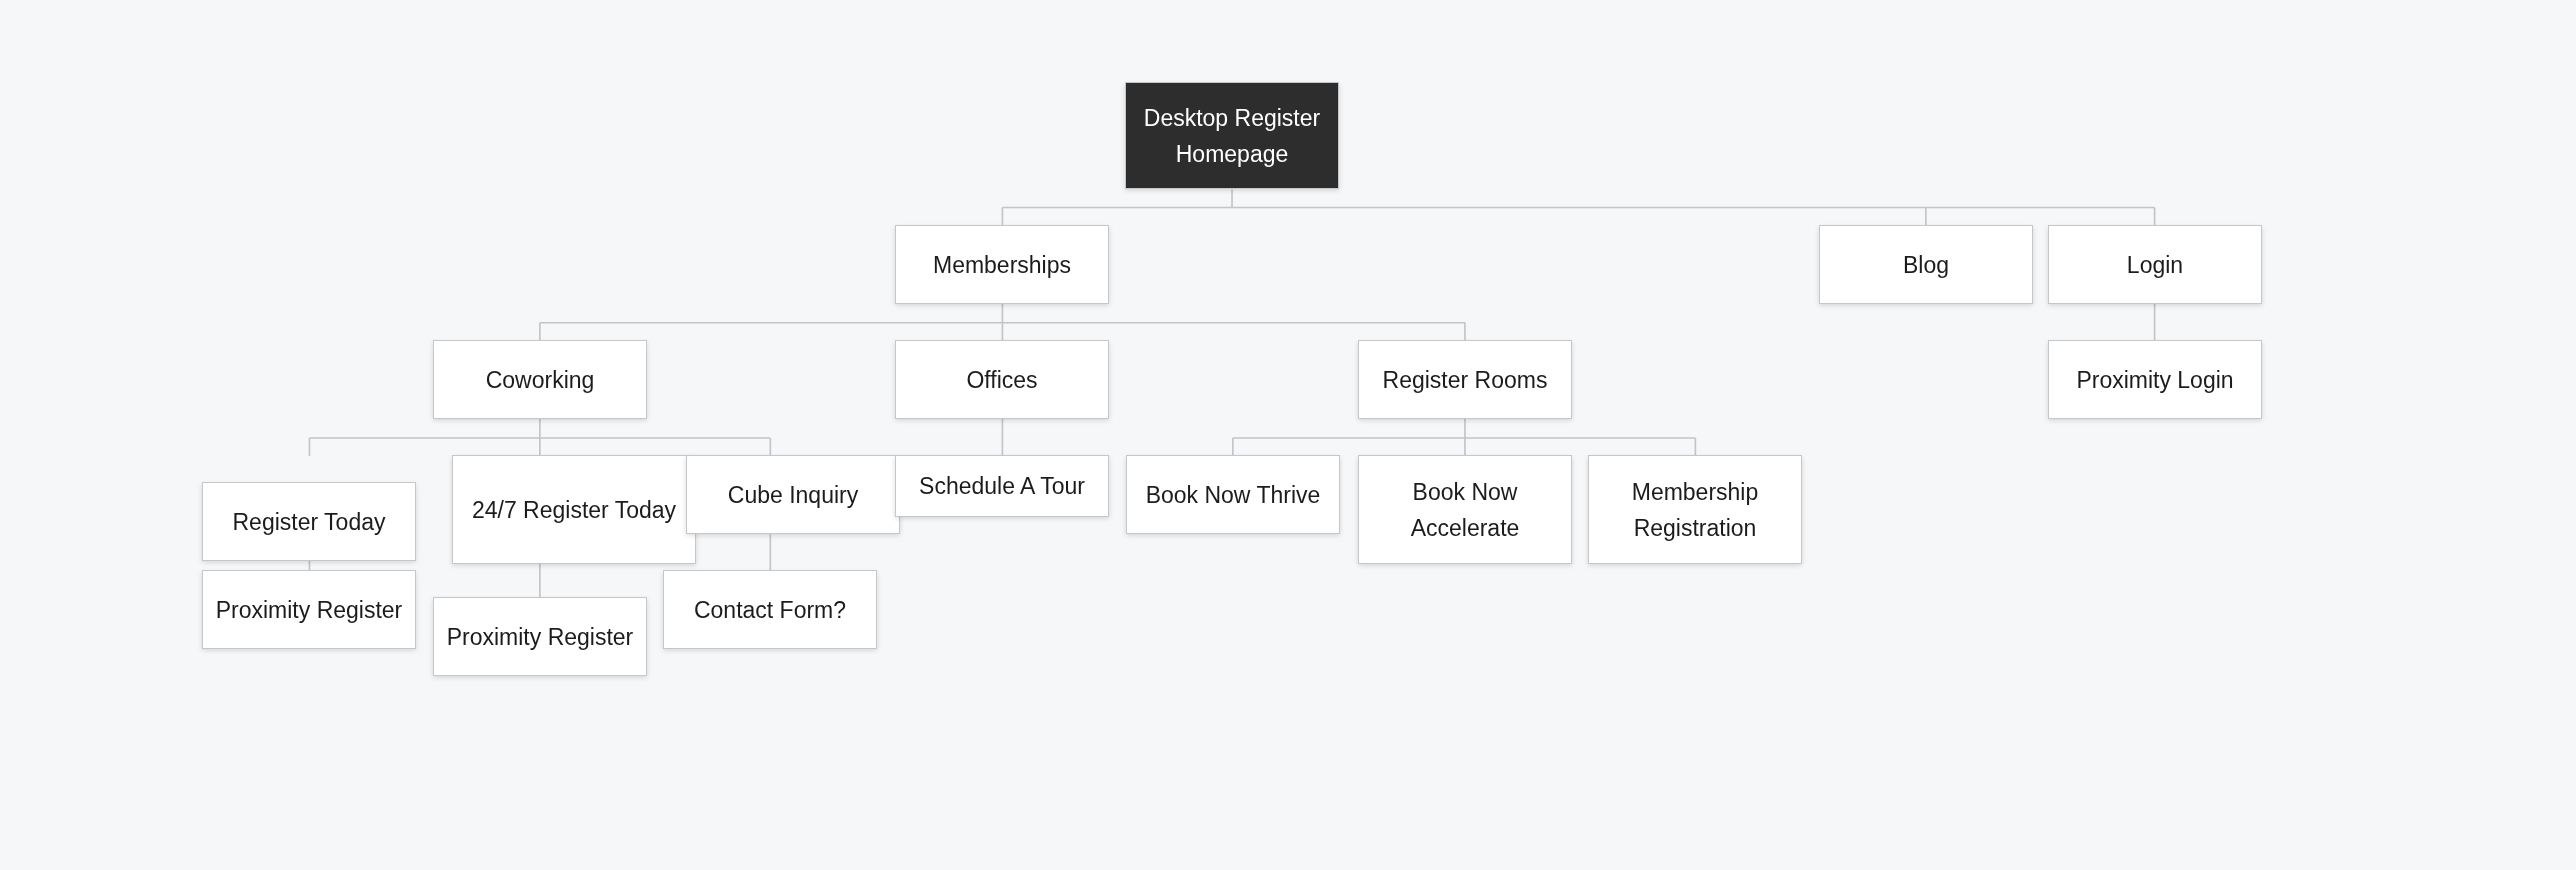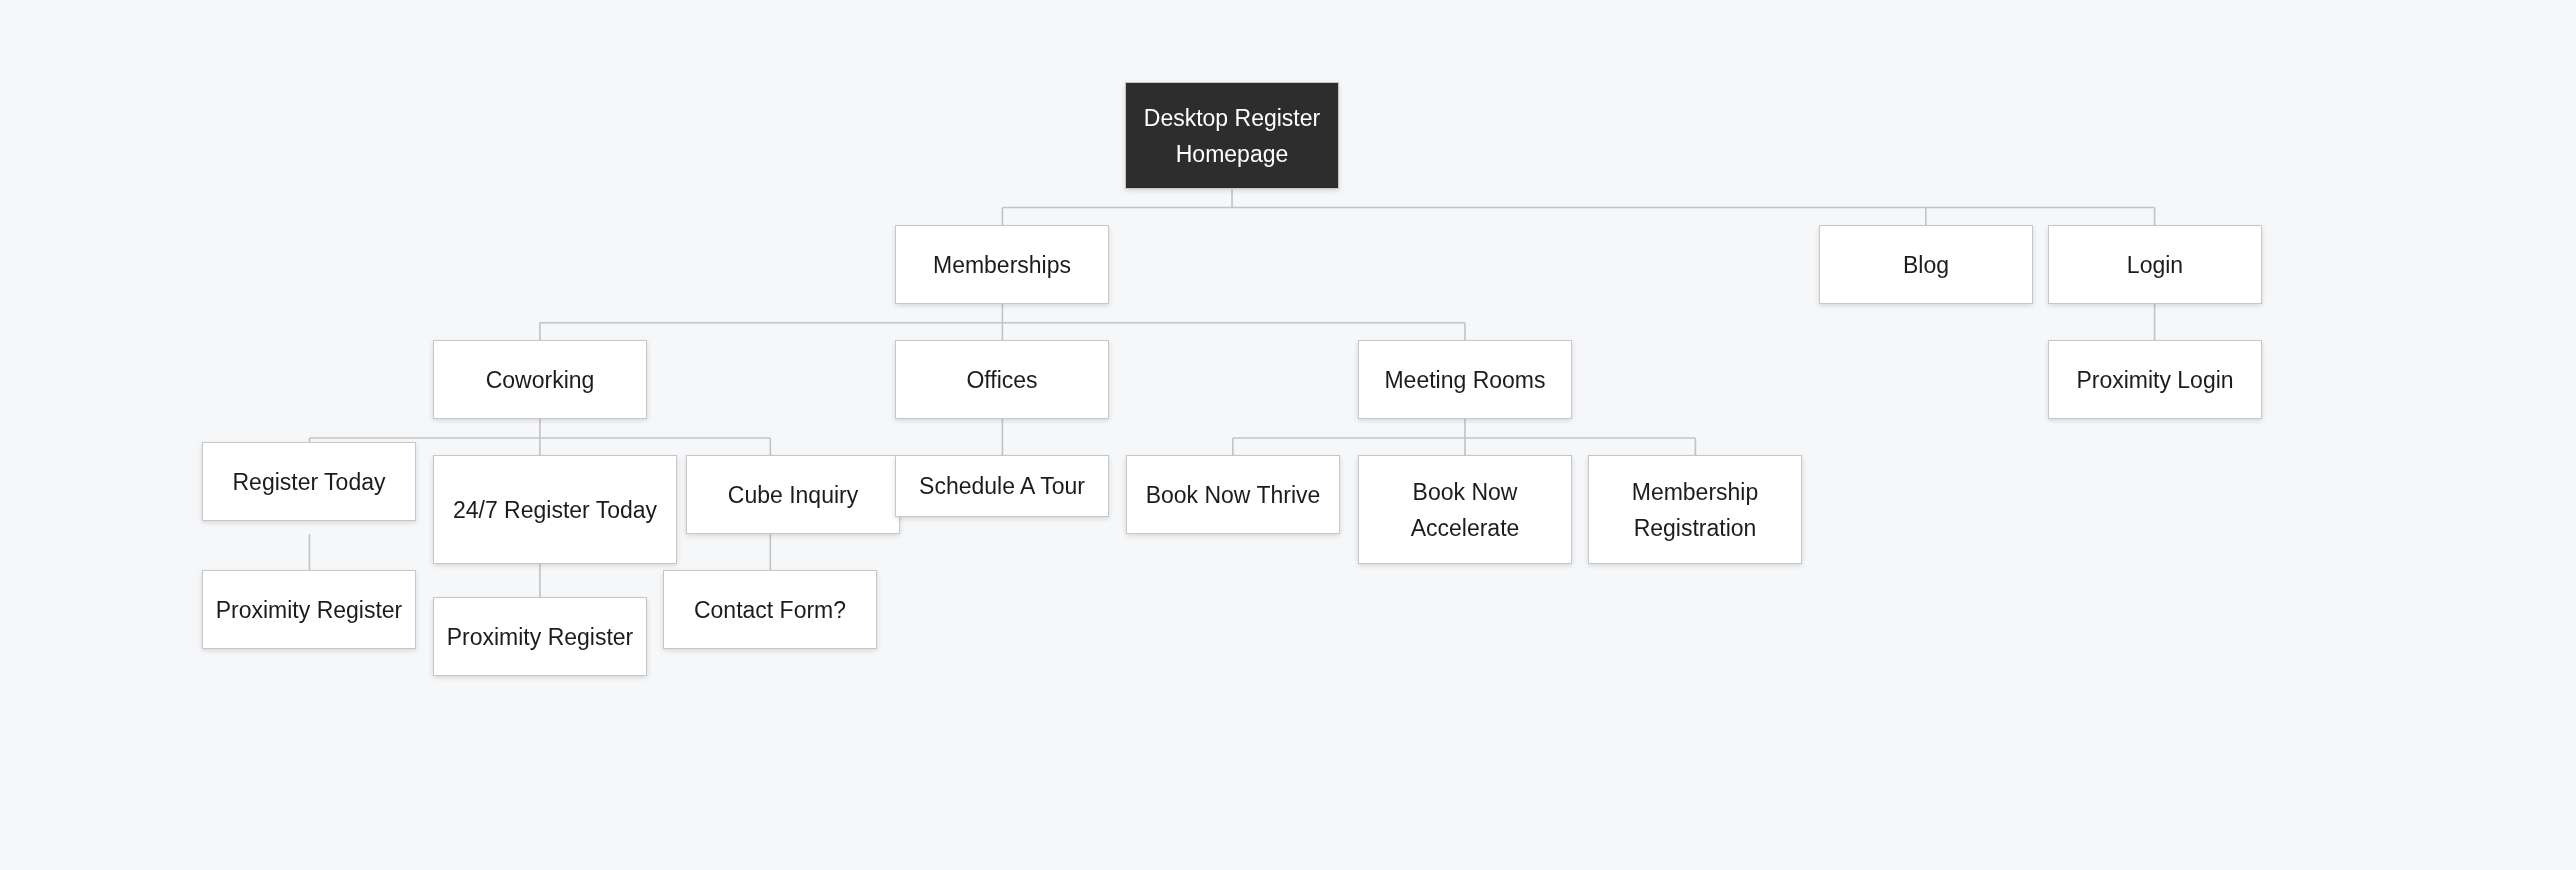--- a/index.html
+++ b/index.html
@@ -115,32 +115,32 @@
 
   <div class="node" style="left:433px;top:340px;width:214px;height:79px">
     <span class="node-label">Coworking</span>
   </div>
 
   <div class="node" style="left:895px;top:340px;width:214px;height:79px">
     <span class="node-label">Offices</span>
   </div>
 
   <div class="node" style="left:1358px;top:340px;width:214px;height:79px">
-    <span class="node-label">Meeting Rooms</span>
+    <span class="node-label">Register Rooms</span>
   </div>
 
   <div class="node" style="left:2048px;top:340px;width:214px;height:79px">
     <span class="node-label">Proximity Login</span>
   </div>
 
-  <div class="node" style="left:202px;top:442px;width:214px;height:79px">
+  <div class="node" style="left:202px;top:482px;width:214px;height:79px">
     <span class="node-label">Register Today</span>
   </div>
 
-  <div class="node" style="left:433px;top:455px;width:244px;height:109px">
+  <div class="node" style="left:452px;top:455px;width:244px;height:109px">
     <span class="node-label">24/7 Register Today</span>
   </div>
 
   <div class="node" style="left:686px;top:455px;width:214px;height:79px">
     <span class="node-label">Cube Inquiry</span>
   </div>
 
   <div class="node" style="left:895px;top:455px;width:214px;height:62px">
     <span class="node-label">Schedule A Tour</span>
   </div>

